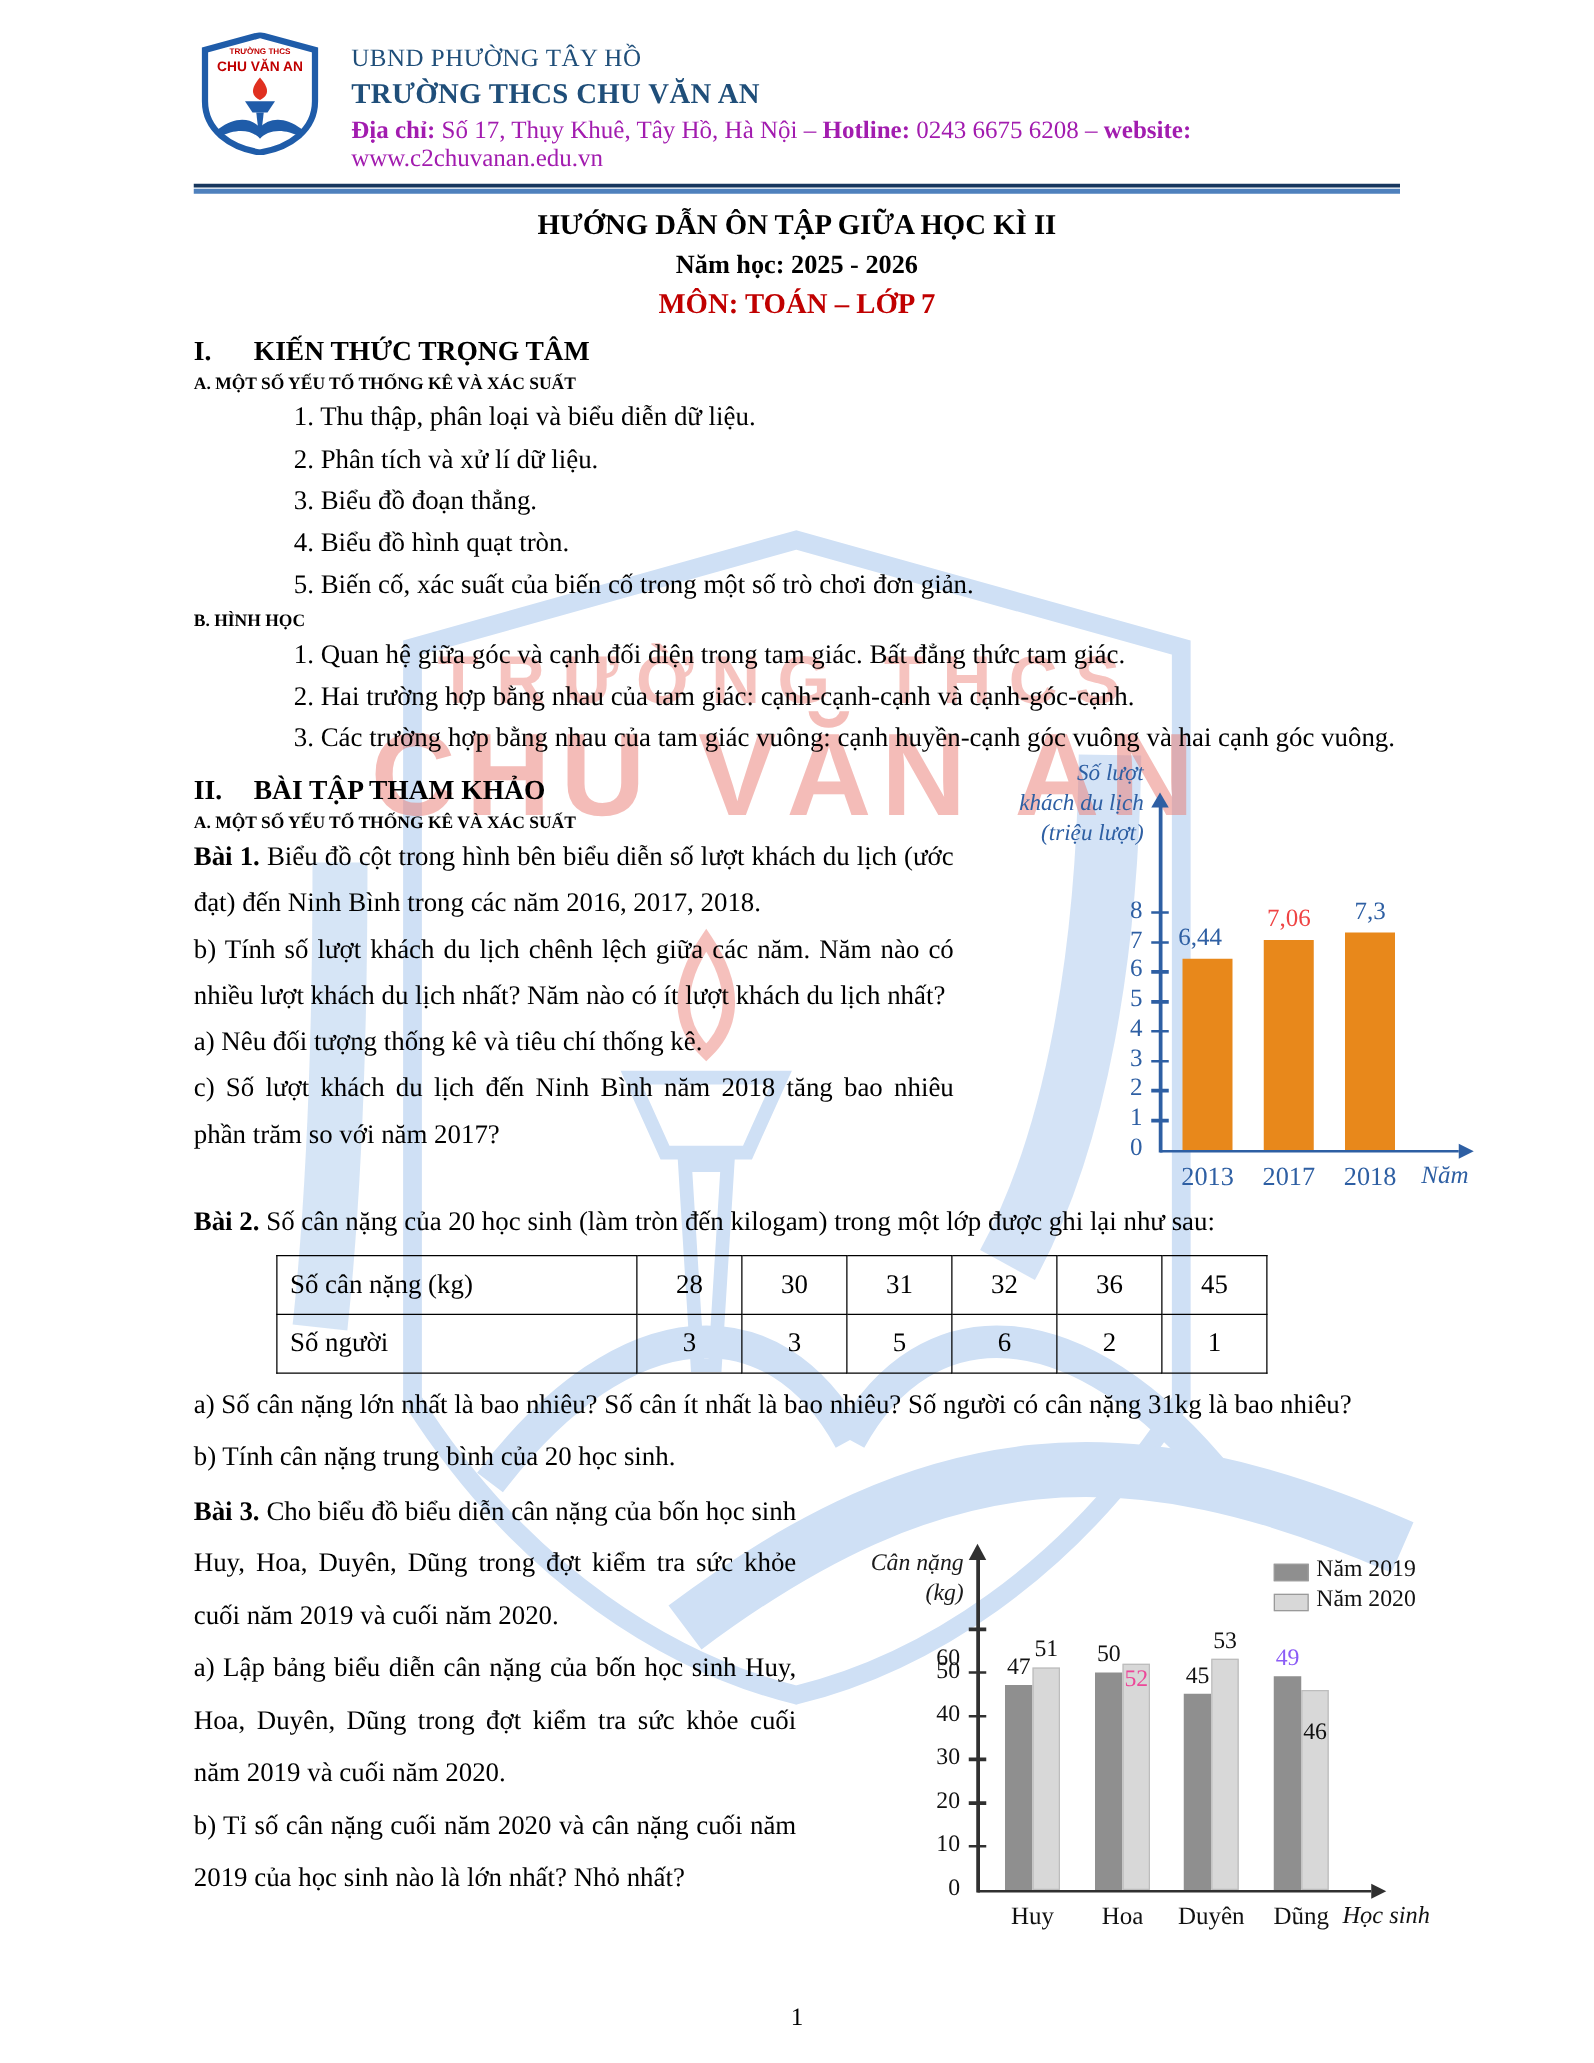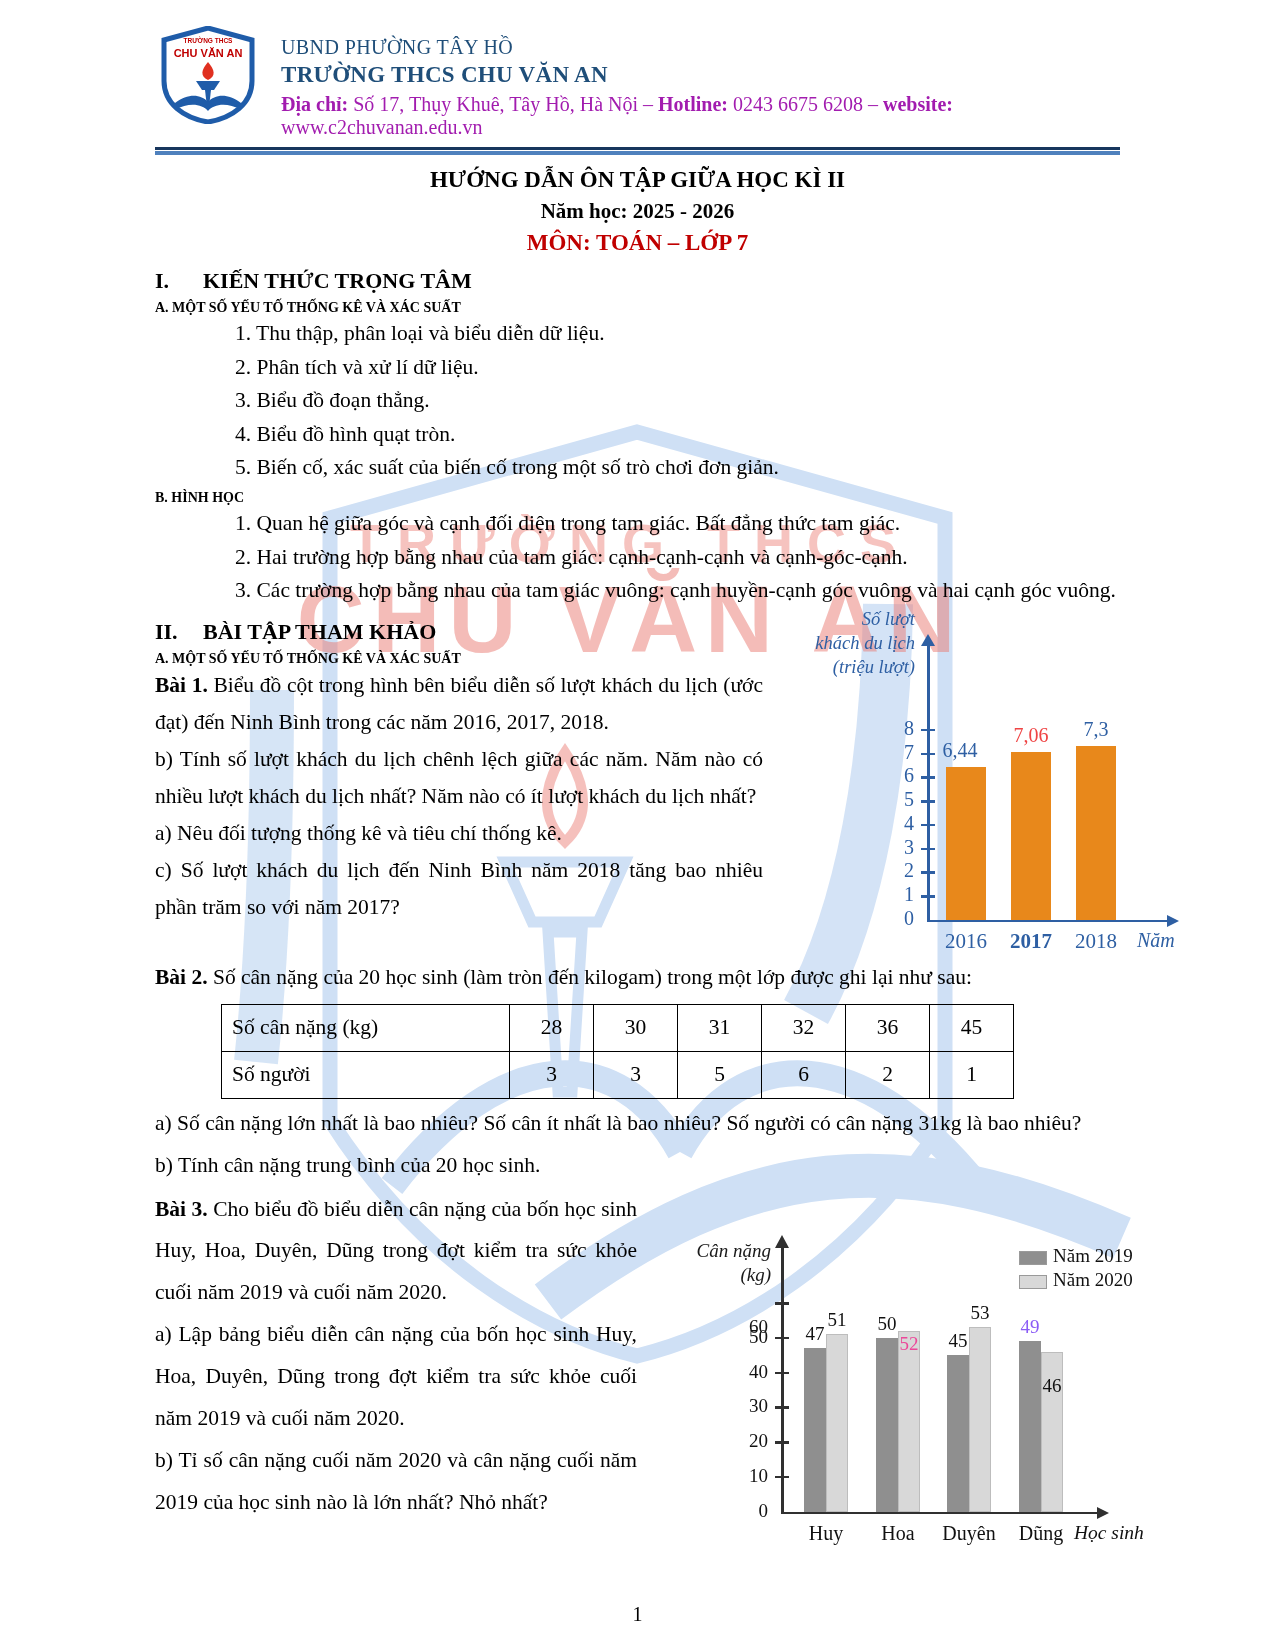--- a/index.html
+++ b/index.html
@@ -141,24 +141,24 @@
           <div style="position: absolute; left: 146px; top: 193.25px; width: 14px; height: 2.5px; background: rgb(46, 95, 163);"></div>
           <div style="position: absolute; left: 101px; top: 181.25px; width: 38px; text-align: right; font-size: 20px; color: rgb(46, 95, 163);">5</div>
           <div style="position: absolute; left: 146px; top: 169.5px; width: 14px; height: 2.5px; background: rgb(46, 95, 163);"></div>
           <div style="position: absolute; left: 101px; top: 157.5px; width: 38px; text-align: right; font-size: 20px; color: rgb(46, 95, 163);">6</div>
           <div style="position: absolute; left: 146px; top: 145.75px; width: 14px; height: 2.5px; background: rgb(46, 95, 163);"></div>
           <div style="position: absolute; left: 101px; top: 133.75px; width: 38px; text-align: right; font-size: 20px; color: rgb(46, 95, 163);">7</div>
           <div style="position: absolute; left: 146px; top: 122px; width: 14px; height: 2.5px; background: rgb(46, 95, 163);"></div>
           <div style="position: absolute; left: 101px; top: 110px; width: 38px; text-align: right; font-size: 20px; color: rgb(46, 95, 163);">8</div>
           <div style="position: absolute; left: 171px; top: 160.05px; width: 40px; height: 152.95px; background: rgb(232, 136, 27);"></div>
           <div style="position: absolute; left: 141px; top: 132.05px; width: 88px; text-align: center; font-size: 20px; color: rgb(46, 95, 163);">6,44</div>
-          <div style="position: absolute; left: 147px; top: 322px; width: 88px; text-align: center; font-size: 21px; color: rgb(46, 95, 163);">2016</div>
+          <div style="position: absolute; left: 147px; top: 322px; width: 88px; text-align: center; font-size: 21px; color: rgb(46, 95, 163);">2013</div>
           <div style="position: absolute; left: 236px; top: 145.325px; width: 40px; height: 167.675px; background: rgb(232, 136, 27);"></div>
           <div style="position: absolute; left: 212px; top: 117.325px; width: 88px; text-align: center; font-size: 20px; color: #ef4444;">7,06</div>
-          <div style="position: absolute; left: 212px; top: 322px; width: 88px; text-align: center; font-size: 21px; color: rgb(46, 95, 163); font-weight: bold;">2017</div>
+          <div style="position: absolute; left: 212px; top: 322px; width: 88px; text-align: center; font-size: 21px; color: rgb(46, 95, 163);">2017</div>
           <div style="position: absolute; left: 301px; top: 139.625px; width: 40px; height: 173.375px; background: rgb(232, 136, 27);"></div>
           <div style="position: absolute; left: 277px; top: 111.625px; width: 88px; text-align: center; font-size: 20px; color: rgb(46, 95, 163);">7,3</div>
           <div style="position: absolute; left: 277px; top: 322px; width: 88px; text-align: center; font-size: 21px; color: rgb(46, 95, 163);">2018</div>
           <div style="position: absolute; left: 362px; top: 322px; font-style: italic; font-size: 20px; color: rgb(46, 95, 163);">Năm</div>
         </div>
     </div>
   </div>
 
   <p class="para"><span class="bai-label">Bài 2.</span><span> Số cân nặng của 20 học sinh (làm tròn đến kilogam) trong một lớp được ghi lại như sau:</span></p>
   <table class="b2">

